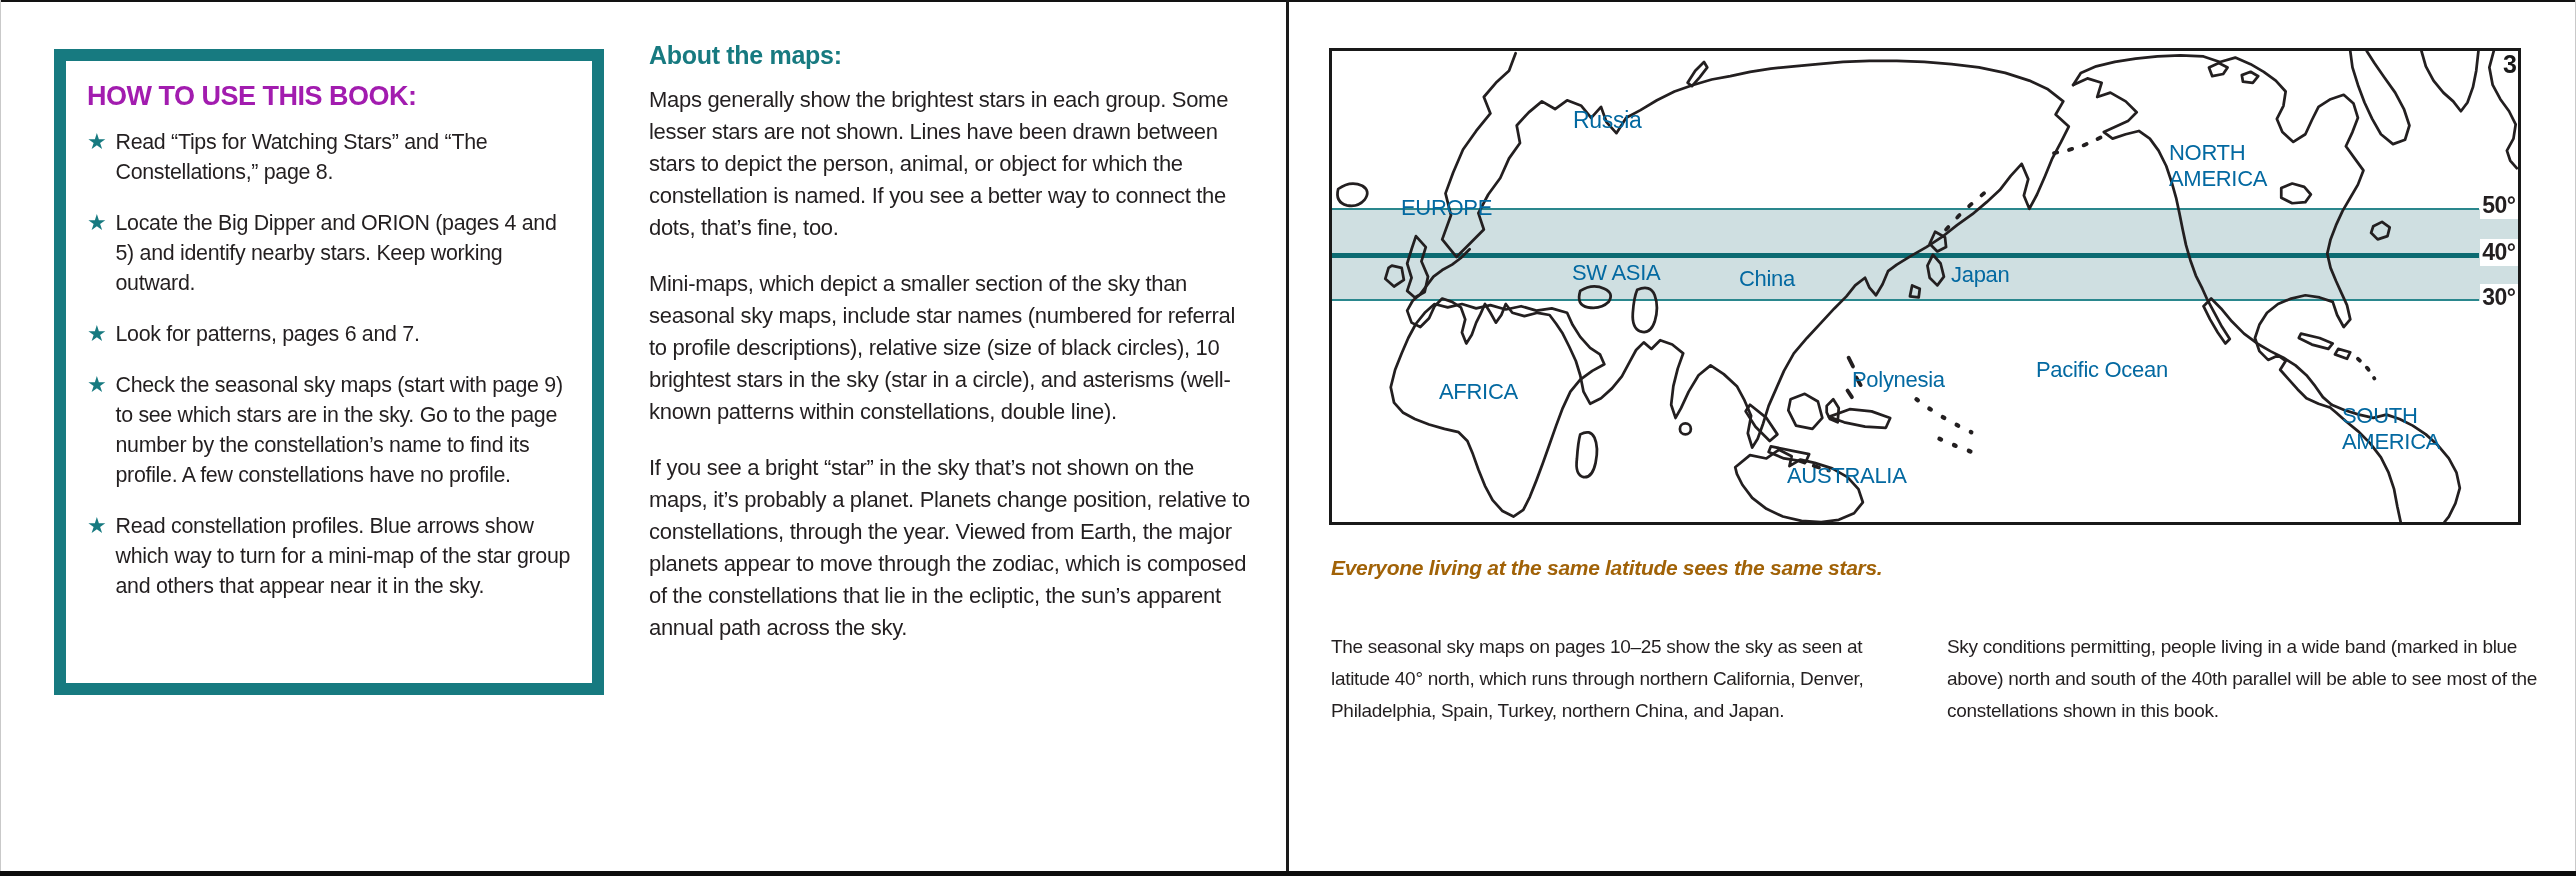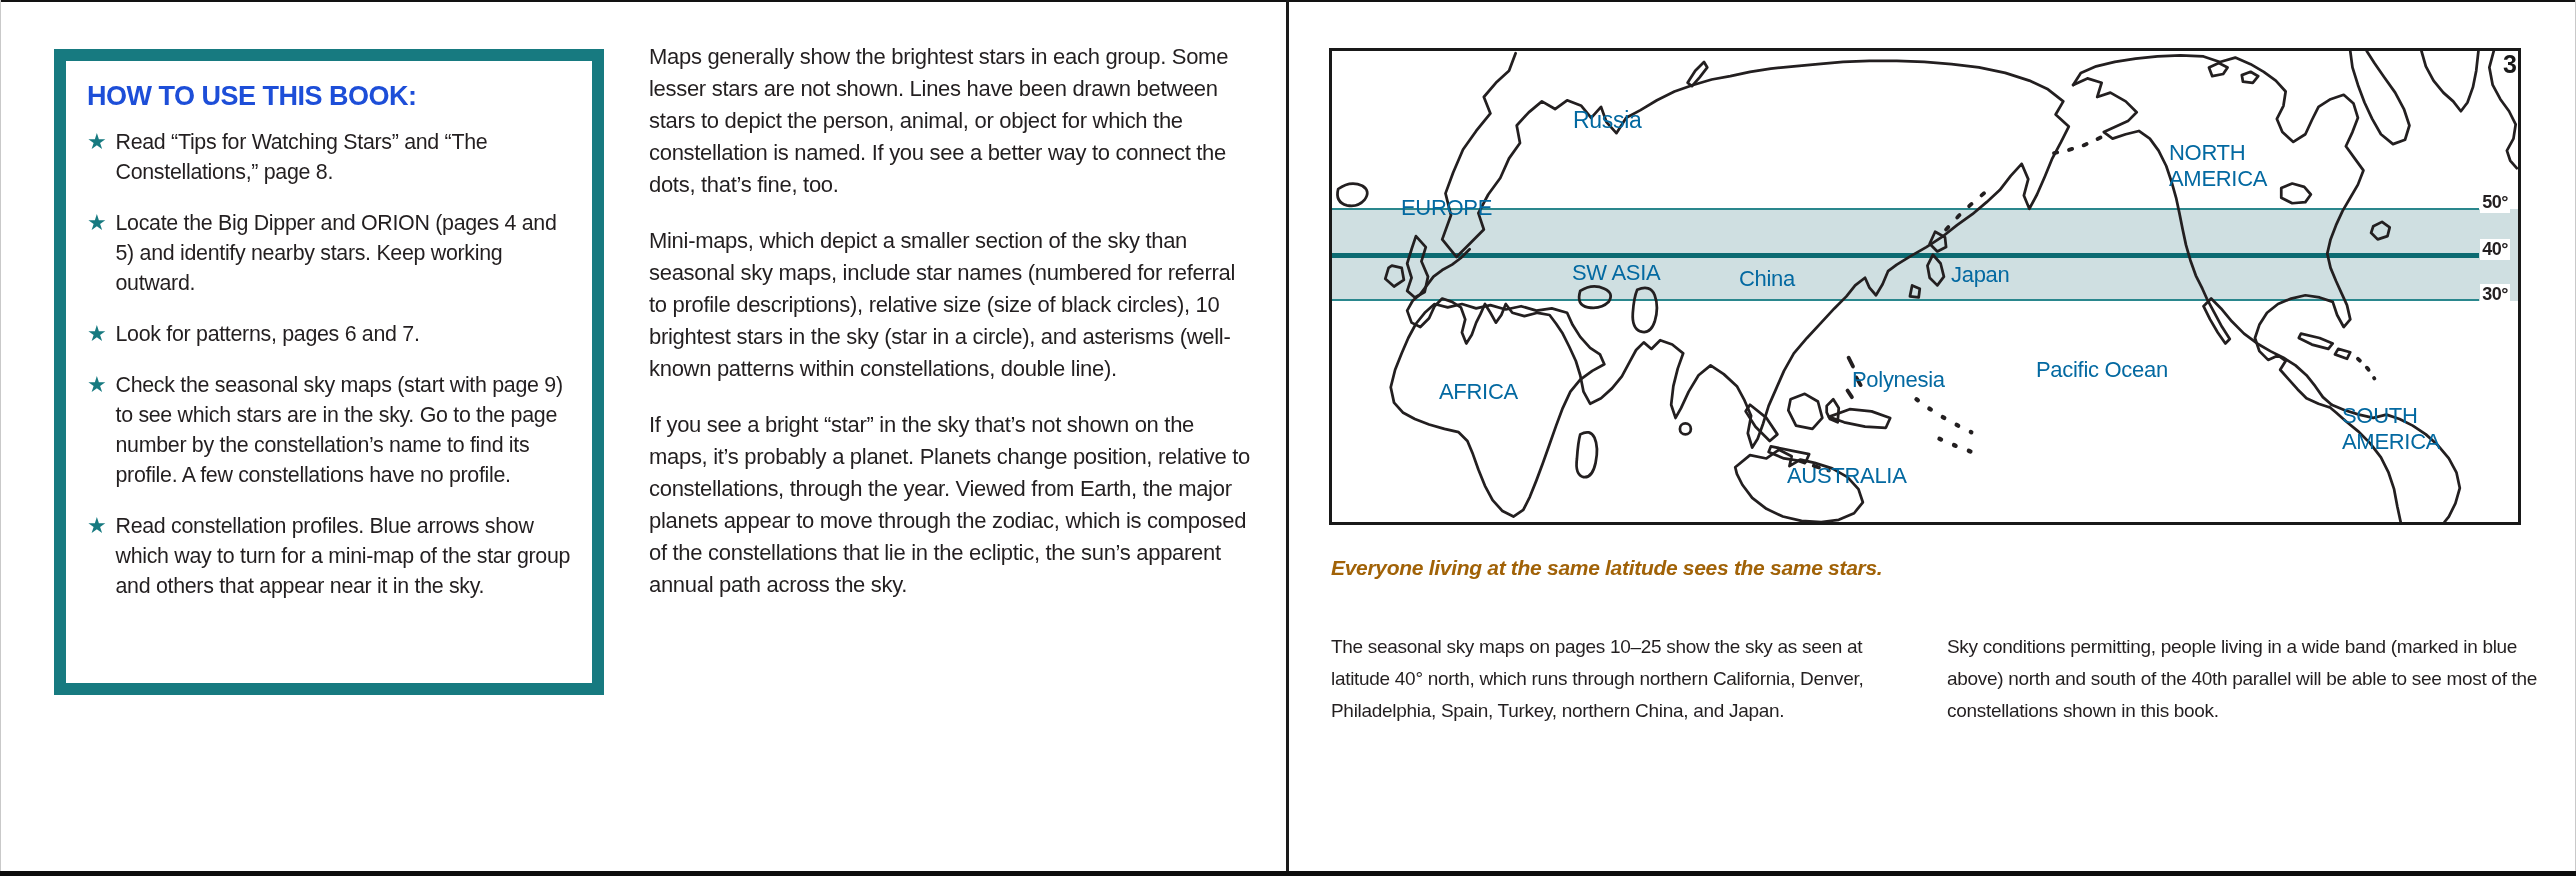--- a/index.html
+++ b/index.html
@@ -11,21 +11,21 @@
   .edge-bottom{position:absolute;left:0;top:871px;width:2576px;height:5.5px;background:#0d0d0d;}
   .edge-left{position:absolute;left:0;top:0;width:1.1px;height:877px;background:#c9c9c9;}
   .edge-right{position:absolute;left:2575px;top:0;width:1.1px;height:877px;background:#c9c9c9;}
   .spread-divider{position:absolute;left:1286px;top:0;width:2.7px;height:877px;background:#1a1a1a;}
 
   
   .howto-box{
     position:absolute;left:54px;top:49px;width:550px;height:646px;box-sizing:border-box;
     border:12px solid #177a80;background:#ffffff;padding:20px 20px 0 21px;overflow:hidden;
   }
-  .howto-title{margin:0 0 15.3px 0;font-size:27px;font-weight:bold;color:#1d4ed8;letter-spacing:-0.5px;}
+  .howto-title{margin:0 0 15.3px 0;font-size:27px;font-weight:bold;color:#a21caf;letter-spacing:-0.5px;}
   .howto-list{margin:0;padding:0;list-style:none;}
   .howto-list li{display:flex;margin:0 0 21px 0;font-size:21.4px;line-height:30px;letter-spacing:-0.3px;}
   .howto-list .star{flex:0 0 28.5px;color:#177a80;font-size:22px;line-height:30px;}
 
   .colophon{position:absolute;left:53px;top:725px;font-size:20px;line-height:27px;letter-spacing:-0.3px;}
 
   
   .about-col{position:absolute;left:649px;top:41px;width:607px;}
   .about-title{margin:0 0 14.3px 0;font-size:25px;font-weight:bold;color:#177a80;letter-spacing:-0.3px;}
   .about-col p{margin:0 0 24px 0;font-size:22px;line-height:32px;letter-spacing:-0.3px;}
@@ -36,21 +36,21 @@
     border:3.3px solid #191919;background:#ffffff;
   }
   .band{position:absolute;left:0;top:158px;width:1186px;height:92px;background:#cfdfe1;}
   .lat-line{position:absolute;left:0;width:1147px;}
   .lat-line.l50{top:157px;height:2.2px;background:#2a878d;}
   .lat-line.l40{top:202px;height:5px;background:#0c6b72;}
   .lat-line.l30{top:248px;height:2.2px;background:#2a878d;}
   svg.continents{position:absolute;left:0;top:0;width:1186px;height:471px;}
   .map-label{position:absolute;font-size:22px;letter-spacing:-0.3px;color:#0369a1;white-space:nowrap;}
   .map-label.wrap{white-space:normal;text-align:left;line-height:26px;}
-  .lat-label{position:absolute;left:1148px;font-size:18px;font-weight:bold;background:#ffffff;padding:0 2.2px;letter-spacing:-0.5px;}
+  .lat-label{position:absolute;left:1148px;font-size:23px;font-weight:bold;background:#ffffff;padding:0 2.2px;letter-spacing:-0.5px;}
   .lat-label.p50{top:141px;}
   .lat-label.p40{top:188px;}
   .lat-label.p30{top:233px;}
   .pagenum{position:absolute;right:1.1px;top:-1.1px;font-size:25px;font-weight:bold;color:#1a1a1a;}
 
   
   .tagline{position:absolute;left:1331px;top:556px;font-size:21px;font-weight:bold;font-style:italic;color:#a16207;letter-spacing:-0.3px;}
   .bottom-col{position:absolute;top:631px;font-size:19px;line-height:32px;letter-spacing:-0.3px;}
   .bottom-col.left{left:1331px;width:595px;}
   .bottom-col.right{left:1947px;width:608px;}
@@ -85,20 +85,21 @@
       </li>
       <li>
         <span class="star">★</span>
         <span>Read constellation profiles. Blue arrows show which way to turn for a mini-map of the star group and others that appear near it in the sky.</span>
       </li>
     </ul>
   </div>
 
 
   <div class="about-col">
+    <h2 class="about-title">About the maps:</h2>
     <p>Maps generally show the brightest stars in each group. Some lesser stars are not shown. Lines have been drawn between stars to depict the person, animal, or object for which the constellation is named. If you see a better way to connect the dots, that’s fine, too.</p>
     <p>Mini-maps, which depict a smaller section of the sky than seasonal sky maps, include star names (numbered for referral to profile descriptions), relative size (size of black circles), 10 brightest stars in the sky (star in a circle), and asterisms (well-known patterns within constellations, double line).</p>
     <p>If you see a bright “star” in the sky that’s not shown on the maps, it’s probably a planet. Planets change position, relative to constellations, through the year. Viewed from Earth, the major planets appear to move through the zodiac, which is composed of the constellations that lie in the ecliptic, the sun’s apparent annual path across the sky.</p>
   </div>
 
   <div class="map-frame">
     <div class="band"></div>
     <div class="lat-line l50"></div>
     <div class="lat-line l40"></div>
     <div class="lat-line l30"></div>

